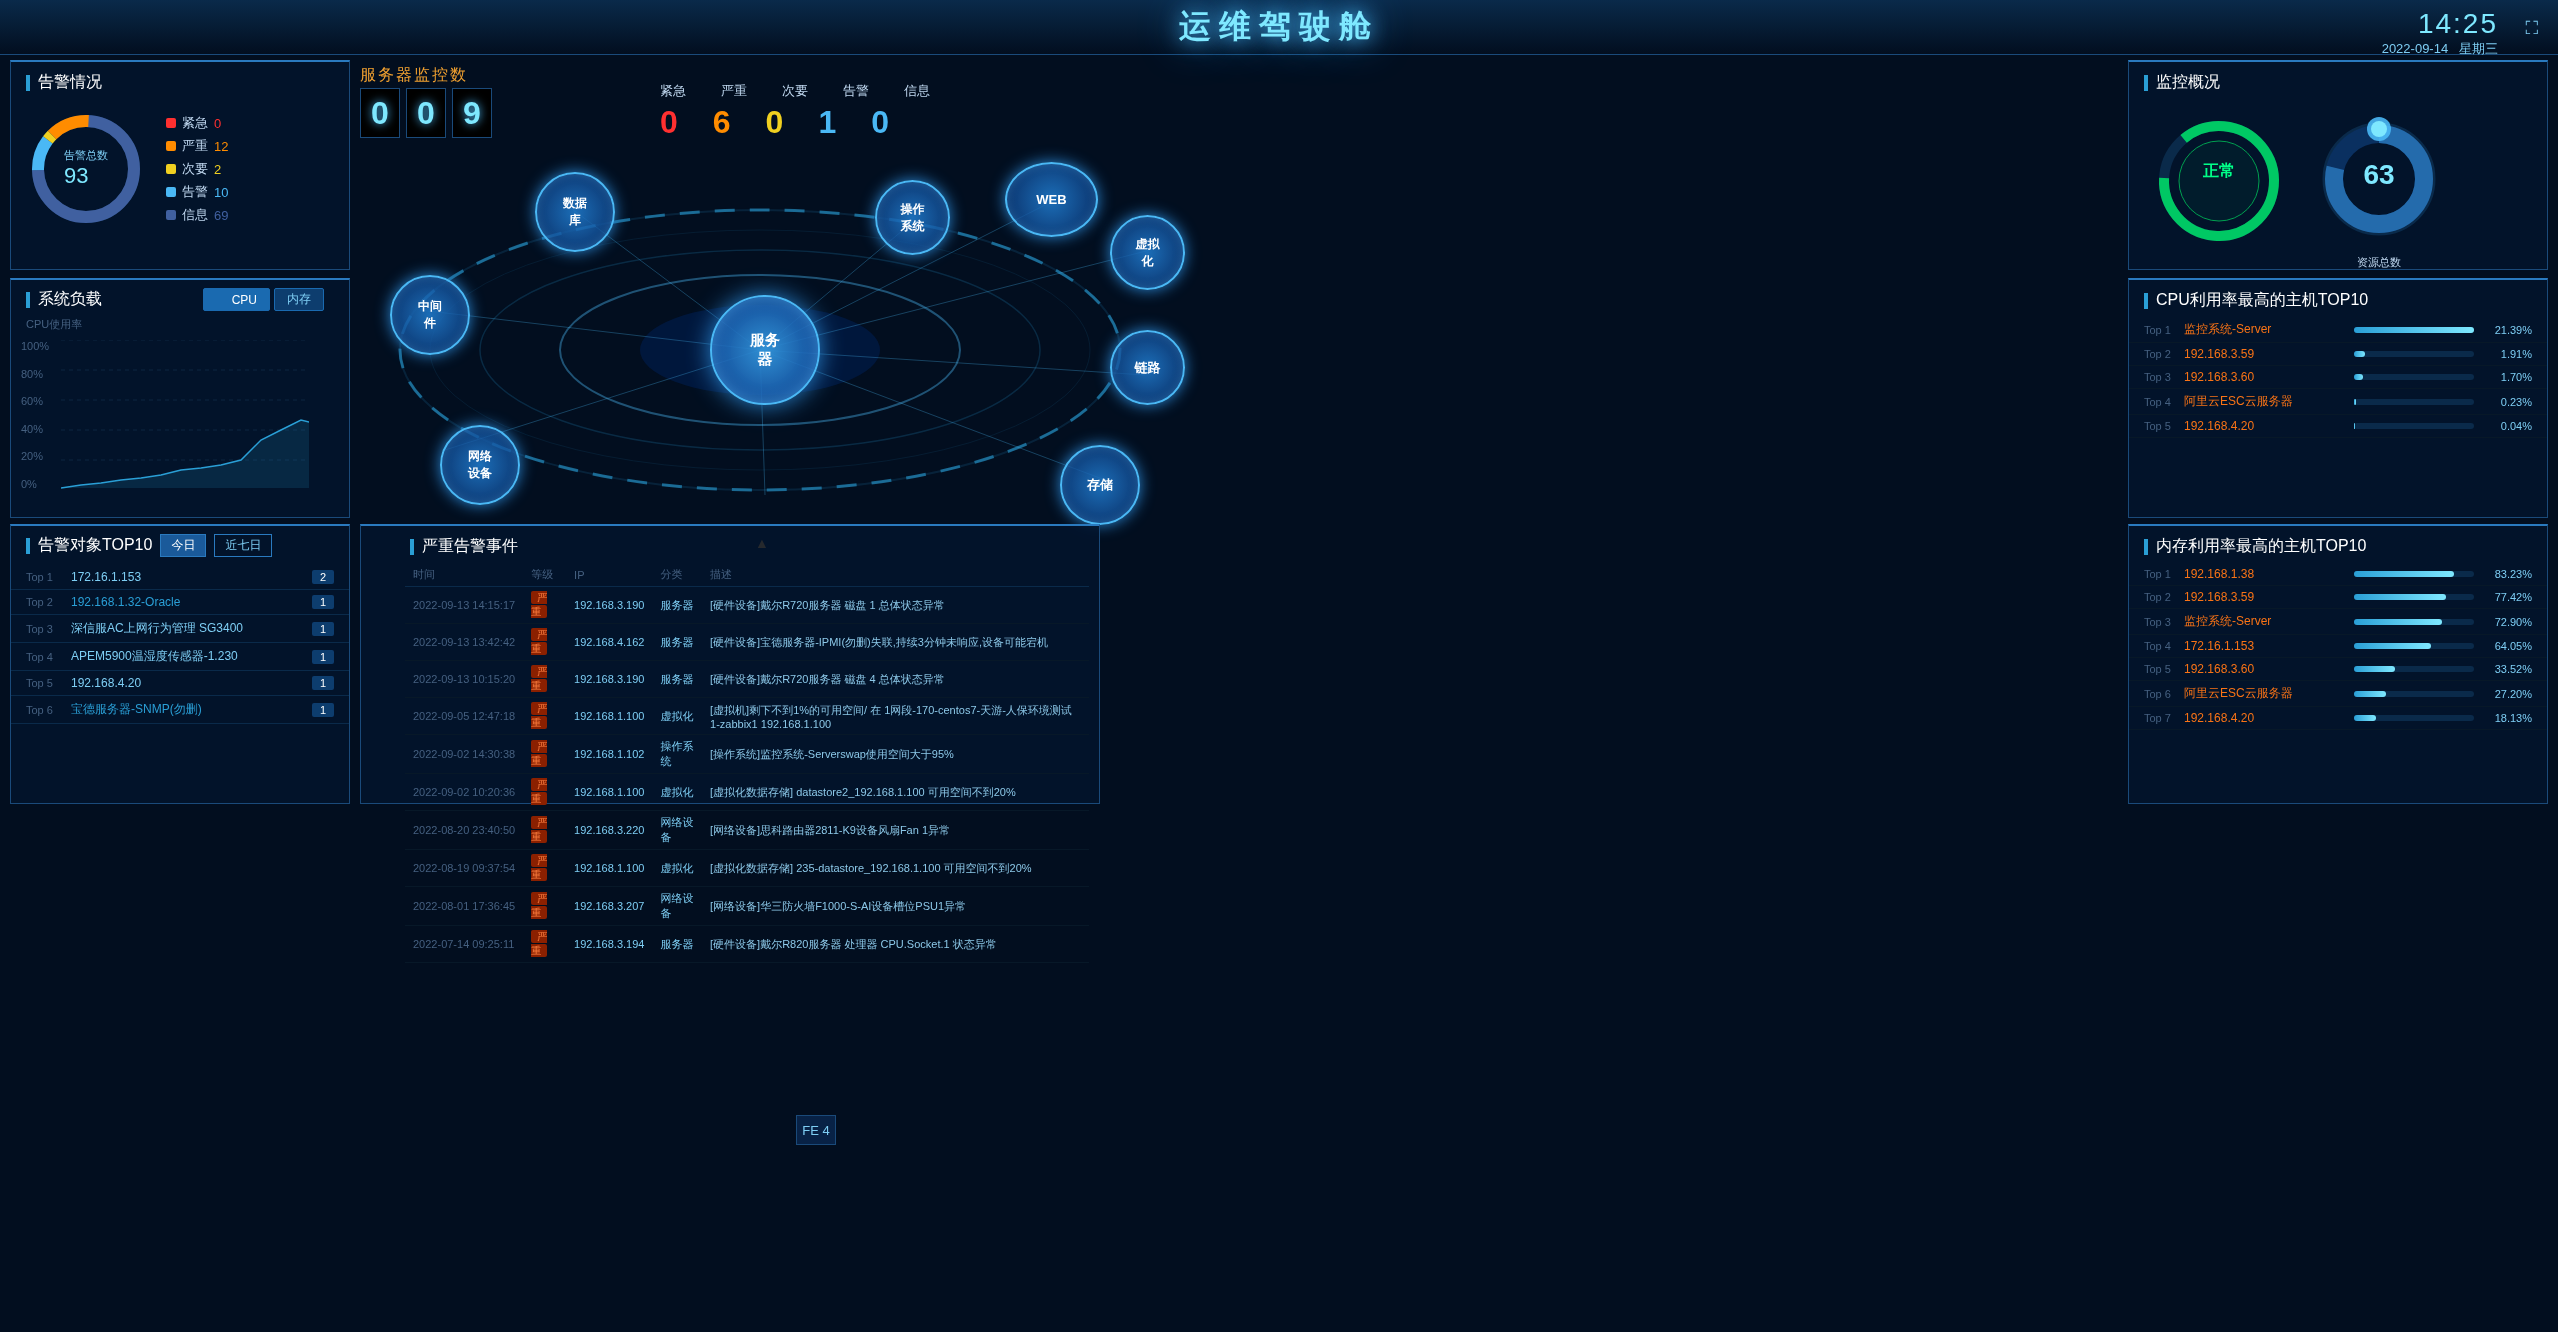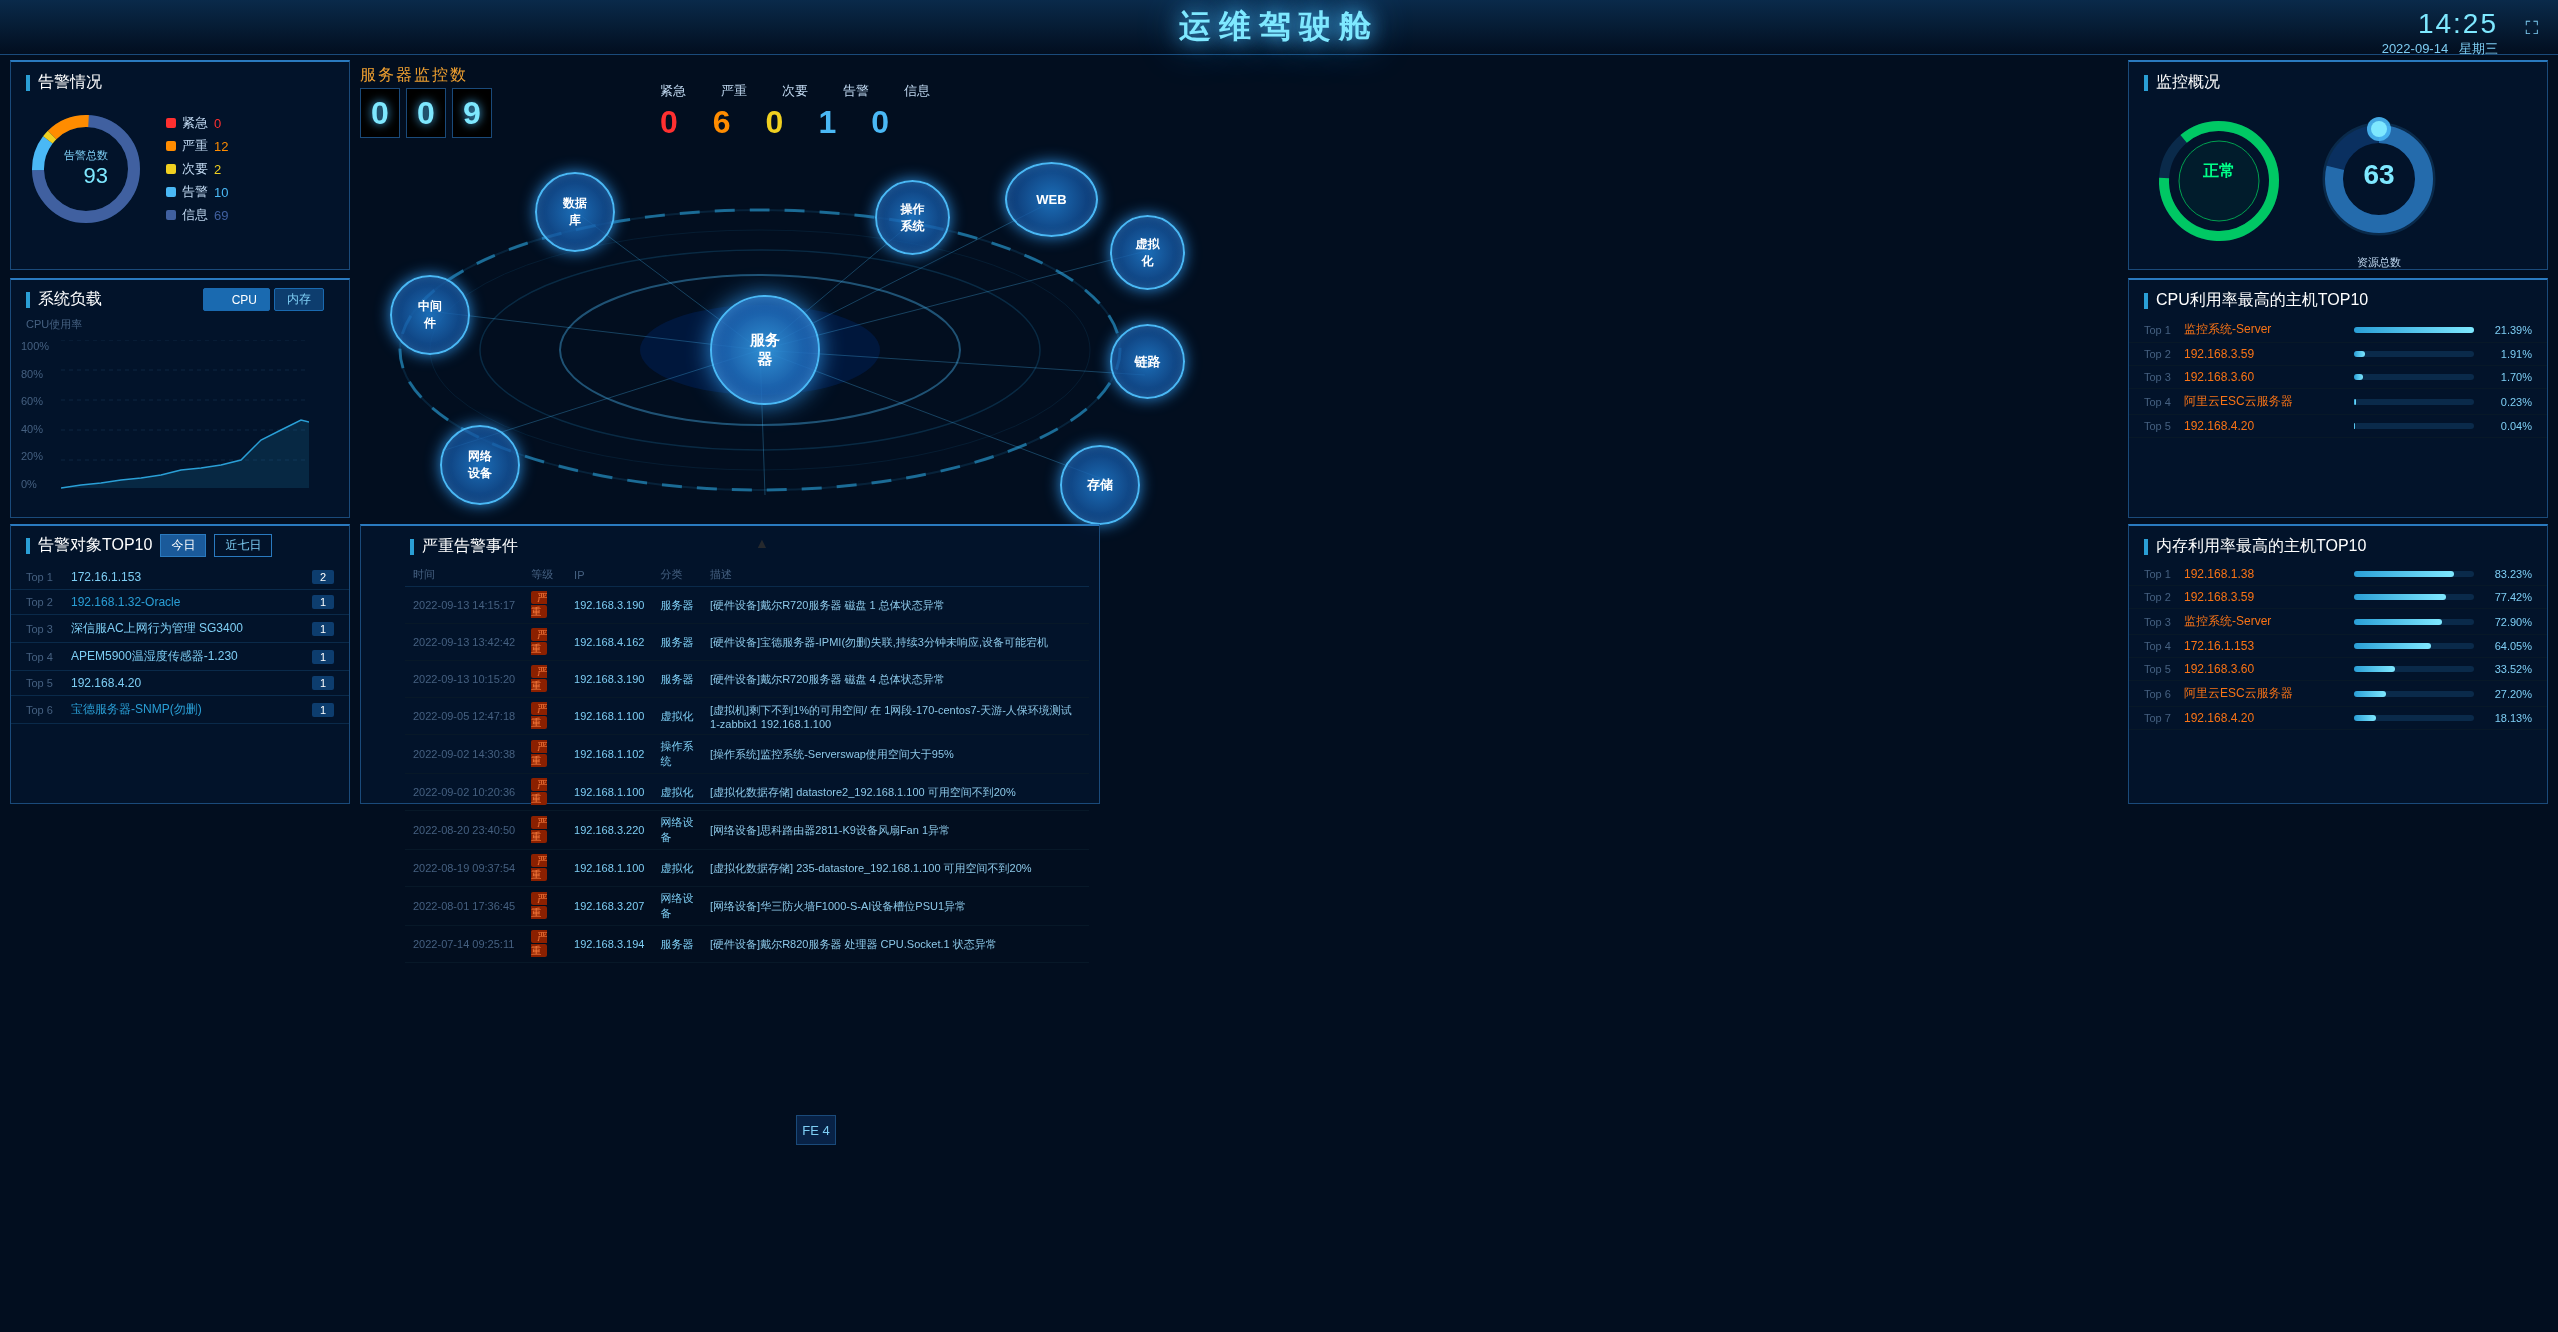--- a/index.html
+++ b/index.html
@@ -91,21 +91,21 @@
     }
     .donut-container {
       position: relative;
       width: 120px; height: 120px;
       flex-shrink: 0;
     }
     .donut-label {
       position: absolute;
       top: 50%; left: 50%;
       transform: translate(-50%, -50%);
-      text-align: right;
+      text-align: left;
       color: #7ecef4;
       font-size: 11px;
     }
     .donut-label .count {
       font-size: 22px;
       color: #7ee8ff;
       display: block;
       line-height: 1.2;
     }
     .legend-item {
@@ -549,21 +549,21 @@
   </svg>
   
   
   
   <div class="orbit-node" style="left:515px; top:60px; width:75px; height:75px; font-size:12px;">操作<br>系统</div>
   
   <div class="orbit-node" style="left:645px; top:42px; width:93px; height:75px; font-size:13px;">WEB</div>
   
   <div class="orbit-node" style="left:750px; top:95px; width:75px; height:75px; font-size:12px;">虚拟<br>化</div>
   
-  <div class="orbit-node" style="left:750px; top:204px; width:75px; height:75px; font-size:13px;">链路</div>
+  <div class="orbit-node" style="left:750px; top:210px; width:75px; height:75px; font-size:13px;">链路</div>
   
   <div class="orbit-node" style="left:700px; top:325px; width:80px; height:80px; font-size:13px;text-align:right;">存储</div>
   
   <div class="orbit-node center" style="left:350px; top:175px; font-size:15px;">服务<br>器</div>
   
   <div class="orbit-node" style="left:80px; top:305px; width:80px; height:80px; font-size:12px;">网络<br>设备</div>
   
   <div class="orbit-node" style="left:30px; top:155px; width:80px; height:80px; font-size:12px;">中间<br>件</div>
   
   <div class="orbit-node" style="left:175px; top:52px; width:80px; height:80px; font-size:12px;">数据<br>库</div>

